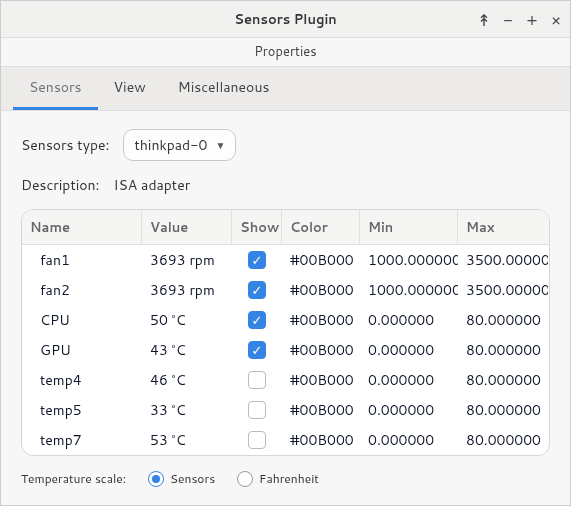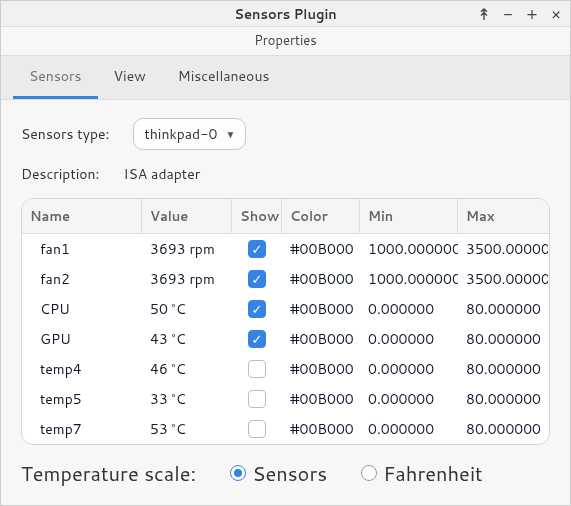--- a/index.html
+++ b/index.html
@@ -7,36 +7,36 @@
   .window { width: 571px; height: 506px; background: #f7f7f7; border: 1px solid #ccc; display: flex; flex-direction: column; }
   .titlebar { height: 40px; display: flex; align-items: center; justify-content: center; position: relative; border-bottom: 1px solid #ddd; background: #f1f1f0; }
   .titlebar .title { font-weight: 600; font-size: 13px; color: #333; }
   .titlebar .wbuttons { position: absolute; right: 6px; top: 0; height: 100%; display: flex; align-items: center; gap: 8px; }
   .wbtn { width: 16px; height: 16px; display: flex; align-items: center; justify-content: center; color: #444; cursor: pointer; }
   .subtitle { text-align: center; font-size: 13px; color: #444; padding: 4px 0 6px; }
   .tabs { display: flex; background: #ecebe9; border-top: 1px solid #ddd; border-bottom: 1px solid #ddd; padding: 0 12px; }
   .tab { padding: 10px 16px; font-size: 14px; color: #444; cursor: pointer; border-bottom: 3px solid transparent; }
   .tab.active { color: #737373; border-bottom-color: #3584e4; }
   .body { padding: 18px 20px 12px; flex: 1; display: flex; flex-direction: column; }
-  .row { display: flex; align-items: center; gap: 24px; margin-bottom: 14px; font-size: 14px; color: #333; }
+  .row { display: flex; align-items: center; gap: 14px; margin-bottom: 14px; font-size: 14px; color: #333; }
   .dropdown { display: inline-flex; align-items: center; gap: 8px; background: #fdfdfd; border: 1px solid #c9c9c8; border-radius: 10px; padding: 5px 10px; font-size: 14px; cursor: pointer; }
   .dropdown .chev { font-size: 10px; color: #555; }
   .table { border: 1px solid #d6d6d4; background: #fff; flex: 1; overflow: hidden; display: flex; flex-direction: column; border-radius: 12px; }
   .thead, .trow { display: grid; grid-template-columns: 120px 90px 50px 78px 98px 90px; align-items: center; }
   .thead { background: #f5f5f4; border-bottom: 1px solid #ddd; }
   .th { padding: 8px 8px; font-size: 13px; font-weight: 600; color: #666; border-right: 1px solid #e0e0df; white-space: nowrap; overflow: hidden; }
   .th:last-child { border-right: none; }
   .trow { border-bottom: 0; }
   .td { padding: 5px 8px; font-size: 14px; color: #0f172a; white-space: nowrap; overflow: hidden; }
   .td.name { padding-left: 18px; }
   .chk { width: 18px; height: 18px; border-radius: 4px; border: 1px solid #bbb; display: inline-flex; align-items: center; justify-content: center; background: #fff; }
   .chk.on { background: #3584e4; border-color: #3584e4; }
   .chk.on::after { content: "✓"; color: #fff; font-size: 13px; line-height: 1; }
   .td.show { display: flex; justify-content: center; }
-  .radiorow { display: flex; align-items: center; gap: 34px; font-size: 20px; color: #333; padding: 14px 0 6px; }
+  .radiorow { display: flex; align-items: center; gap: 22px; font-size: 12px; color: #333; padding: 14px 0 6px; }
   .radio { display: inline-flex; align-items: center; gap: 6px; cursor: pointer; }
   .rdot { width: 16px; height: 16px; border-radius: 50%; border: 1px solid #999; display: inline-flex; align-items: center; justify-content: center; background: #fff; }
   .rdot.on { border-color: #3584e4; }
   .rdot.on::after { content: ""; width: 8px; height: 8px; background: #3584e4; border-radius: 50%; }
 </style>
 </head>
 <body>
 
 <div class="window">
 

